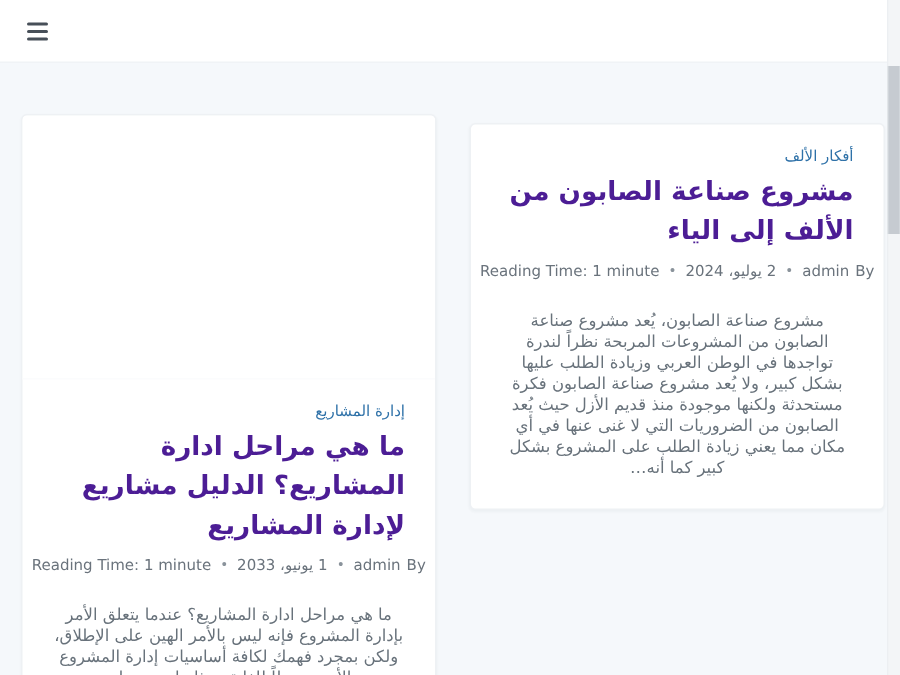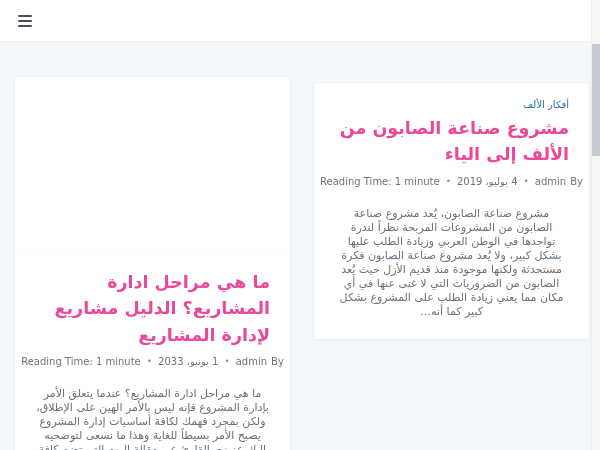--- a/index.html
+++ b/index.html
@@ -62,21 +62,21 @@
     color: #2e71a8;
     text-decoration: none;
     margin-bottom: 5px;
   }
   .title {
     direction: rtl;
     text-align: right;
     font-size: 17.5px;
     line-height: 1.5;
     font-weight: 700;
-    color: #ec4899;
+    color: #4c1d95;
     margin-bottom: 8px;
     cursor: pointer;
   }
   .meta {
     direction: ltr;
     display: flex;
     justify-content: center;
     align-items: center;
     gap: 6px;
     font-size: 10px;
@@ -125,34 +125,35 @@
 
 <main class="main">
 
   <article class="card card--soap">
     <div class="card-content">
       <a class="category" href="#">أفكار الألف</a>
       <h2 class="title">مشروع صناعة الصابون من الألف إلى الياء</h2>
       <div class="meta">
         <span>Reading Time: 1 minute</span>
         <span class="dot">•</span>
-        <span dir="rtl">4 يوليو، 2019</span>
+        <span dir="rtl">2 يوليو، 2024</span>
         <span class="dot">•</span>
         <span class="author-wrap">
           <a href="#">admin</a>
           <span>By</span>
         </span>
       </div>
       <p class="excerpt">مشروع صناعة الصابون، يُعد مشروع صناعة الصابون من المشروعات المربحة نظراً لندرة تواجدها في الوطن العربي وزيادة الطلب عليها بشكل كبير، ولا يُعد مشروع صناعة الصابون فكرة مستحدثة ولكنها موجودة منذ قديم الأزل حيث يُعد الصابون من الضروريات التي لا غنى عنها في أي مكان مما يعني زيادة الطلب على المشروع بشكل كبير كما أنه…</p>
     </div>
   </article>
 
   <article class="card card--pm">
     <div class="card-image"></div>
     <div class="card-content">
+      <a class="category" href="#">إدارة المشاريع</a>
       <h2 class="title">ما هي مراحل ادارة المشاريع؟ الدليل مشاريع لإدارة المشاريع</h2>
       <div class="meta">
         <span>Reading Time: 1 minute</span>
         <span class="dot">•</span>
         <span dir="rtl">1 يونيو، 2033</span>
         <span class="dot">•</span>
         <span class="author-wrap">
           <a href="#">admin</a>
           <span>By</span>
         </span>

